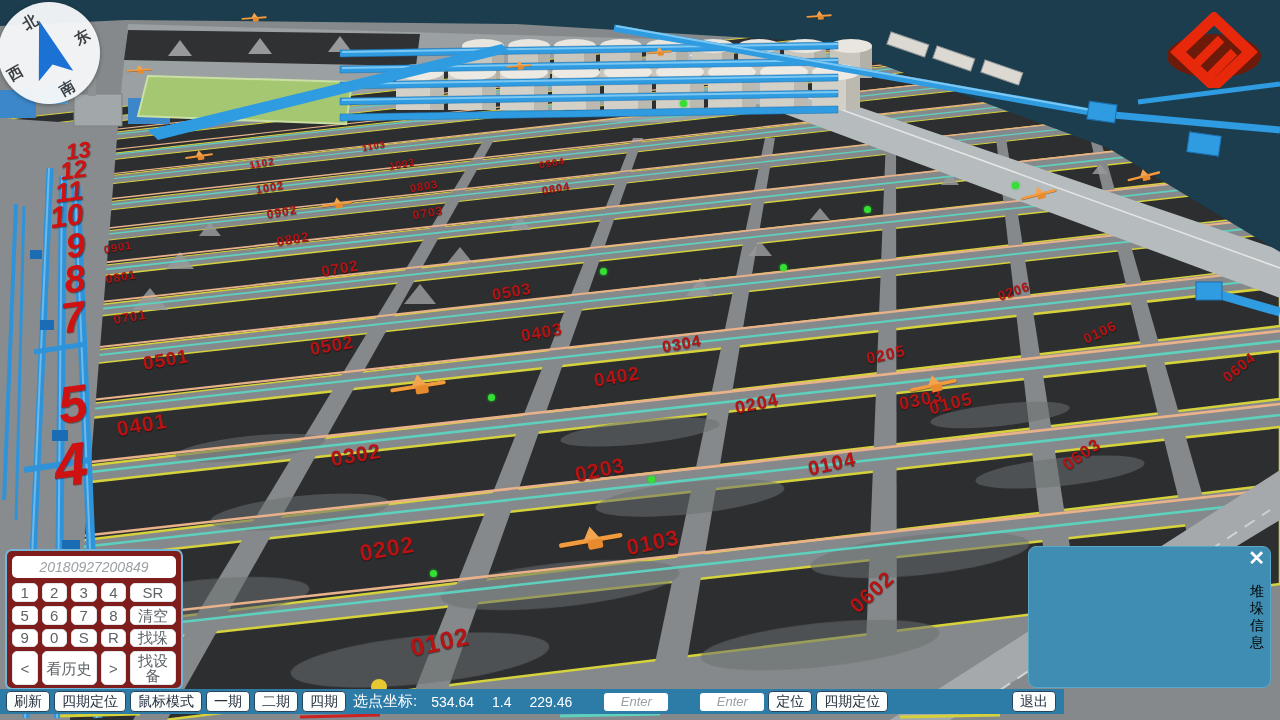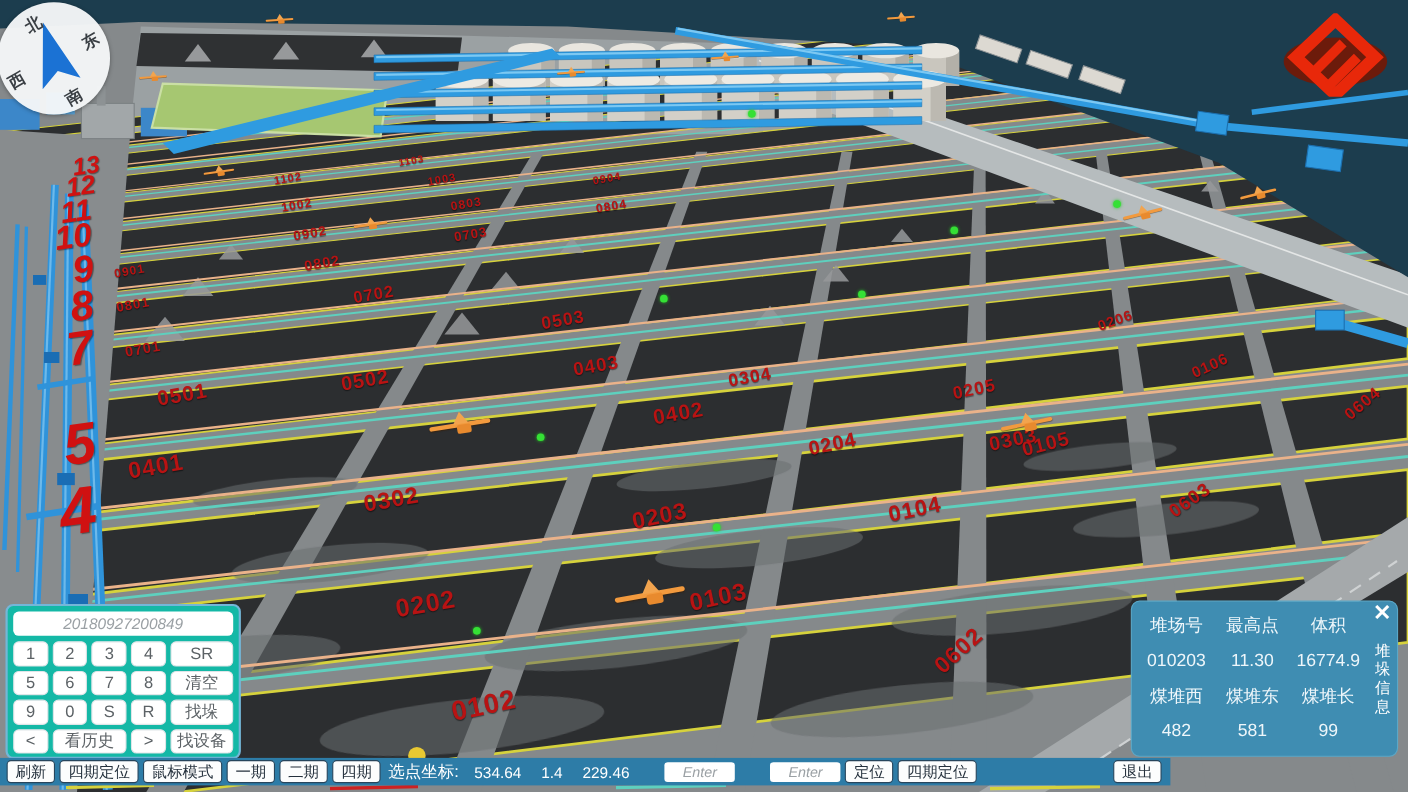--- a/index.html
+++ b/index.html
@@ -23,38 +23,38 @@
   #compass{position:absolute;left:-2px;top:2px;width:102px;height:102px;z-index:5;}
   #compass .disc{position:absolute;left:0;top:0;width:102px;height:102px;border-radius:50%;
     background:rgba(245,247,248,.96);box-shadow:0 1px 4px rgba(0,0,0,.35);}
   #compass .clabel{position:absolute;color:#3a3f44;font-weight:bold;font-size:15px;}
   #compass svg{position:absolute;left:0;top:0;}
 
   
   #logo{position:absolute;right:14px;top:12px;width:104px;height:76px;z-index:5;}
 
   
-  #keypad{position:absolute;left:5px;top:549px;width:214px;height:141px;z-index:10;
-    background:#14b8a6;border:2px solid #74b6d8;border-radius:7px;padding:5px;}
+  #keypad{position:absolute;left:5px;top:549px;width:178px;height:141px;z-index:10;
+    background:#7f1d1d;border:2px solid #74b6d8;border-radius:7px;padding:5px;}
   #keypad .ts{width:100%;height:22px;border:none;border-radius:5px;background:#fff;
     color:#9aa0a4;font-style:italic;font-size:14px;text-align:center;outline:none;}
   #keypad .grid{display:grid;grid-template-columns:1fr 1fr 1fr 1fr 1.8fr;gap:4px;margin-top:5px;height:102px;}
   .kbtn{background:#fff;border:1px solid #dfe5e8;border-radius:5px;color:#5c6266;
     font-size:15px;display:flex;align-items:center;justify-content:center;padding:0;line-height:1;cursor:pointer;}
   .kbtn.wide2{grid-column:2/4;}
 
   
   #infopanel{position:absolute;left:1028px;top:546px;width:243px;height:142px;z-index:10;
     background:#3f8db2;border:1px solid #5aa8c8;border-radius:8px;}
   #infopanel .grid{position:absolute;left:6px;top:6px;right:28px;bottom:6px;
     display:grid;grid-template-columns:1fr 1fr 1fr;grid-template-rows:1fr 1fr 1fr 1fr;
     align-items:center;text-align:center;color:#eef6fa;font-size:16px;}
   #infopanel .hdr{font-size:16px;}
   #infopanel .side{position:absolute;right:4px;top:50%;transform:translateY(-50%);
-    width:18px;color:#ffffff;font-size:14px;line-height:17px;text-align:center;word-break:break-all;}
+    width:18px;color:#000000;font-size:14px;line-height:17px;text-align:center;word-break:break-all;}
   #infopanel .close{position:absolute;right:3px;top:0px;background:none;border:none;
     color:#fff;font-size:20px;font-weight:bold;cursor:pointer;line-height:22px;padding:0 2px;}
 
   
   #toolbar{position:absolute;left:0;top:689px;width:1064px;height:25px;z-index:10;
     background:#2d7ca7;display:flex;align-items:center;gap:4px;padding:0 6px;}
   .tbtn{background:#fcfdfd;border:1px solid #27455c;border-radius:4px;color:#25313d;
     font-size:14px;padding:1px 7px;line-height:17px;white-space:nowrap;cursor:pointer;}
   #toolbar .coord-label{color:#fff;font-size:15px;margin-left:3px;white-space:nowrap;}
   #toolbar .coord{color:#fff;font-size:14px;margin-left:14px;white-space:nowrap;}
@@ -490,34 +490,20 @@
       <button class="kbtn">找垛</button>
       <button class="kbtn">&lt;</button>
       <button class="kbtn wide2">看历史</button>
       <button class="kbtn">&gt;</button>
       <button class="kbtn">找设备</button>
     </div>
   </div>
 
   <div id="infopanel">
     <button class="close">✕</button>
-    <div class="grid">
-      <span class="hdr">堆场号</span>
-      <span class="hdr">最高点</span>
-      <span class="hdr">体积</span>
-      <span>010203</span>
-      <span>11.30</span>
-      <span>16774.9</span>
-      <span class="hdr">煤堆西</span>
-      <span class="hdr">煤堆东</span>
-      <span class="hdr">煤堆长</span>
-      <span>482</span>
-      <span>581</span>
-      <span>99</span>
-    </div>
     <div class="side">堆垛信息</div>
   </div>
 
   <div id="toolbar">
     <button class="tbtn">刷新</button>
     <button class="tbtn">四期定位</button>
     <button class="tbtn">鼠标模式</button>
     <button class="tbtn">一期</button>
     <button class="tbtn">二期</button>
     <button class="tbtn">四期</button>

